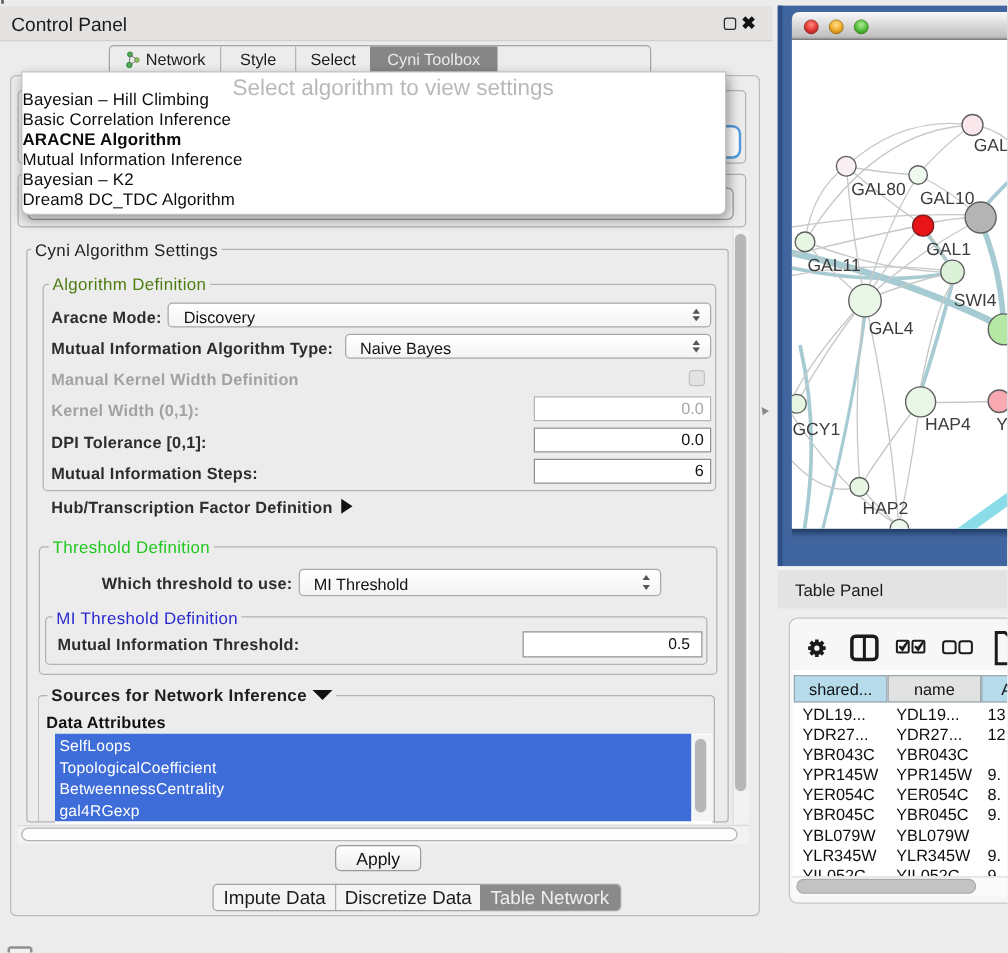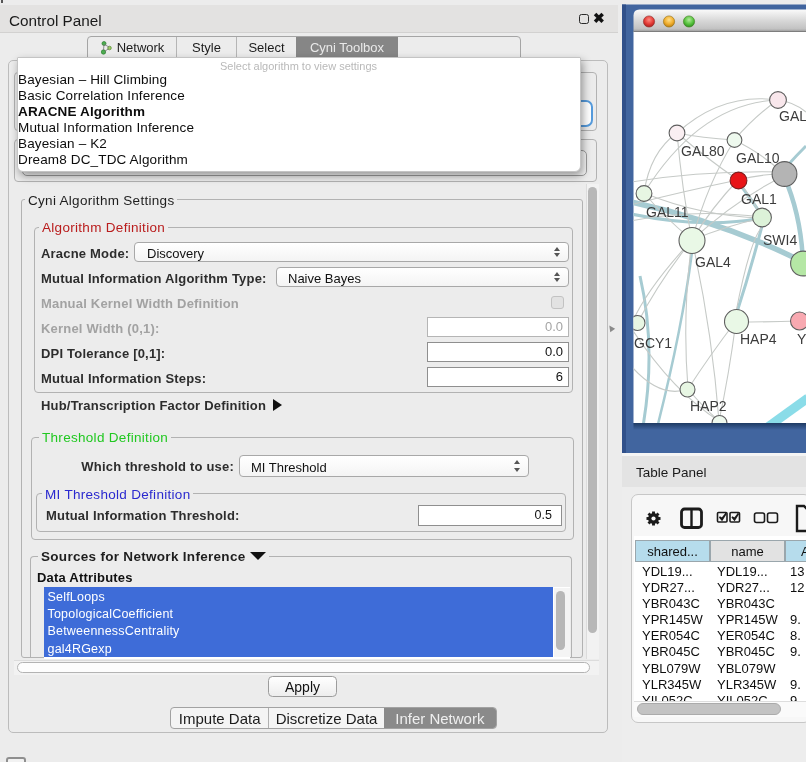--- a/index.html
+++ b/index.html
@@ -57,21 +57,21 @@
 <div class="abs" style="left:586px;top:184px;width:13px;height:475px;background:#f2f2f2;border-left:1px solid #dcdcdc;"></div>
 <div class="abs" style="left:588px;top:187px;width:9px;height:446px;background:#b7b7b7;border-radius:4.5px;"></div>
 
 <div class="abs" style="left:14px;top:660px;width:585px;height:15px;background:#f2f2f2;border-top:1px solid #dcdcdc;"></div>
 <div class="abs" style="left:17px;top:662px;width:573px;height:11px;background:#fdfdfd;border:1px solid #b3b3b3;border-radius:5.5px;"></div>
 
 <div class="gbox" style="left:21px;top:199px;width:562px;height:459px;border-radius:3px;"></div>
 <div class="gtitle" style="left:25px;top:193px;color:#1e1e1e;">Cyni Algorithm Settings</div>
 
 <div class="gbox" style="left:34px;top:227px;width:539px;height:166px;"></div>
-<div class="gtitle" style="left:39px;top:220px;color:#b91c1c;">Algorithm Definition</div>
+<div class="gtitle" style="left:39px;top:220px;color:#4d7c0f;">Algorithm Definition</div>
 
 <div class="lbl" style="left:41px;top:246px;">Aracne Mode:</div>
 <div class="combo" style="left:134px;top:242px;width:435px;height:19.5px;">
     <span style="position:absolute;left:12px;top:3px;">Discovery</span>
     <span class="ar"></span>
   </div>
 <div class="lbl" style="left:41px;top:271px;">Mutual Information Algorithm Type:</div>
 <div class="combo" style="left:276px;top:267px;width:293px;height:19.5px;">
     <span style="position:absolute;left:11px;top:3px;">Naive Bayes</span>
     <span class="ar"></span>
@@ -109,29 +109,29 @@
 <div class="abs" style="left:44px;top:587px;width:509px;height:70px;background:#3e6cd8;"></div>
 <div class="abs" style="left:47.5px;top:588.5px;font-size:12.5px;letter-spacing:0.2px;color:#fff;line-height:17.4px;">SelfLoops<br>TopologicalCoefficient<br>BetweennessCentrality<br>gal4RGexp</div>
 <div class="abs" style="left:554px;top:588px;width:16px;height:69px;background:#f4f4f4;"></div>
 <div class="abs" style="left:556px;top:591px;width:9px;height:59px;background:#b7b7b7;border-radius:4.5px;"></div>
 
 <div class="abs" style="left:268px;top:676px;width:69px;height:21px;background:linear-gradient(#ffffff,#ededed);border:1px solid #9c9c9c;border-radius:4.5px;text-align:center;font-size:14px;color:#111;line-height:20px;">Apply</div>
 
 <div class="abs" style="left:143px;top:707px;width:327px;height:22px;border:1px solid #a2a2a2;border-radius:4px;background:#f4f4f4;overflow:hidden;display:flex;margin-left:27px;">
   <div style="width:99px;display:flex;align-items:center;justify-content:center;font-size:15px;color:#1c1c1c;border-right:1px solid #b0b0b0;">Impute Data</div>
   <div style="width:115px;display:flex;align-items:center;justify-content:center;font-size:15px;color:#1c1c1c;">Discretize Data</div>
-  <div style="width:113px;display:flex;align-items:center;justify-content:center;font-size:15px;color:#efefef;background:#8a8a8a;">Infer Network</div>
+  <div style="width:113px;display:flex;align-items:center;justify-content:center;font-size:15px;color:#efefef;background:#8a8a8a;">Table Network</div>
 </div>
 
 <div class="abs" style="left:608px;top:325px;width:0;height:0;border-left:3px solid transparent;border-right:3px solid transparent;border-bottom:6px solid #8a8a8a;transform:rotate(-35deg);"></div>
 
 <div class="abs" style="left:6px;top:757px;width:20px;height:10px;border:2px solid #8f8f8f;border-radius:3px;background:#f2f2f2;"></div>
 
 <div class="abs" style="left:16.5px;top:57px;width:564px;height:115px;background:#fff;border:1px solid #c4c4c4;border-radius:1px 1px 6px 6px;box-shadow:2px 4px 9px rgba(0,0,0,0.38);z-index:50;">
-  <div style="position:absolute;top:2px;left:0;width:100%;text-align:center;font-size:11px;color:#b9b9b9;">Select algorithm to view settings</div>
+  <div style="position:absolute;top:2px;left:16px;width:100%;text-align:center;font-size:18px;color:#b9b9b9;">Select algorithm to view settings</div>
   <div style="position:absolute;top:14px;left:0.5px;font-size:13.5px;letter-spacing:0.15px;color:#0c0c0c;line-height:15.9px;white-space:nowrap;">Bayesian – Hill Climbing<br>Basic Correlation Inference<br><b>ARACNE Algorithm</b><br>Mutual Information Inference<br>Bayesian – K2<br>Dream8 DC_TDC Algorithm</div>
 </div>
 
 <svg class="abs" style="left:622px;top:4px;z-index:5;" width="184" height="449" viewBox="622 4 184 449">
 <defs>
 <linearGradient id="tb" x1="0" y1="0" x2="0" y2="1">
   <stop offset="0" stop-color="#fafafa"></stop>
         <stop offset="0.5" stop-color="#d8d8d8"></stop>
         <stop offset="0.88" stop-color="#c2c2c2"></stop>
         <stop offset="1" stop-color="#9a9a9a"></stop>

